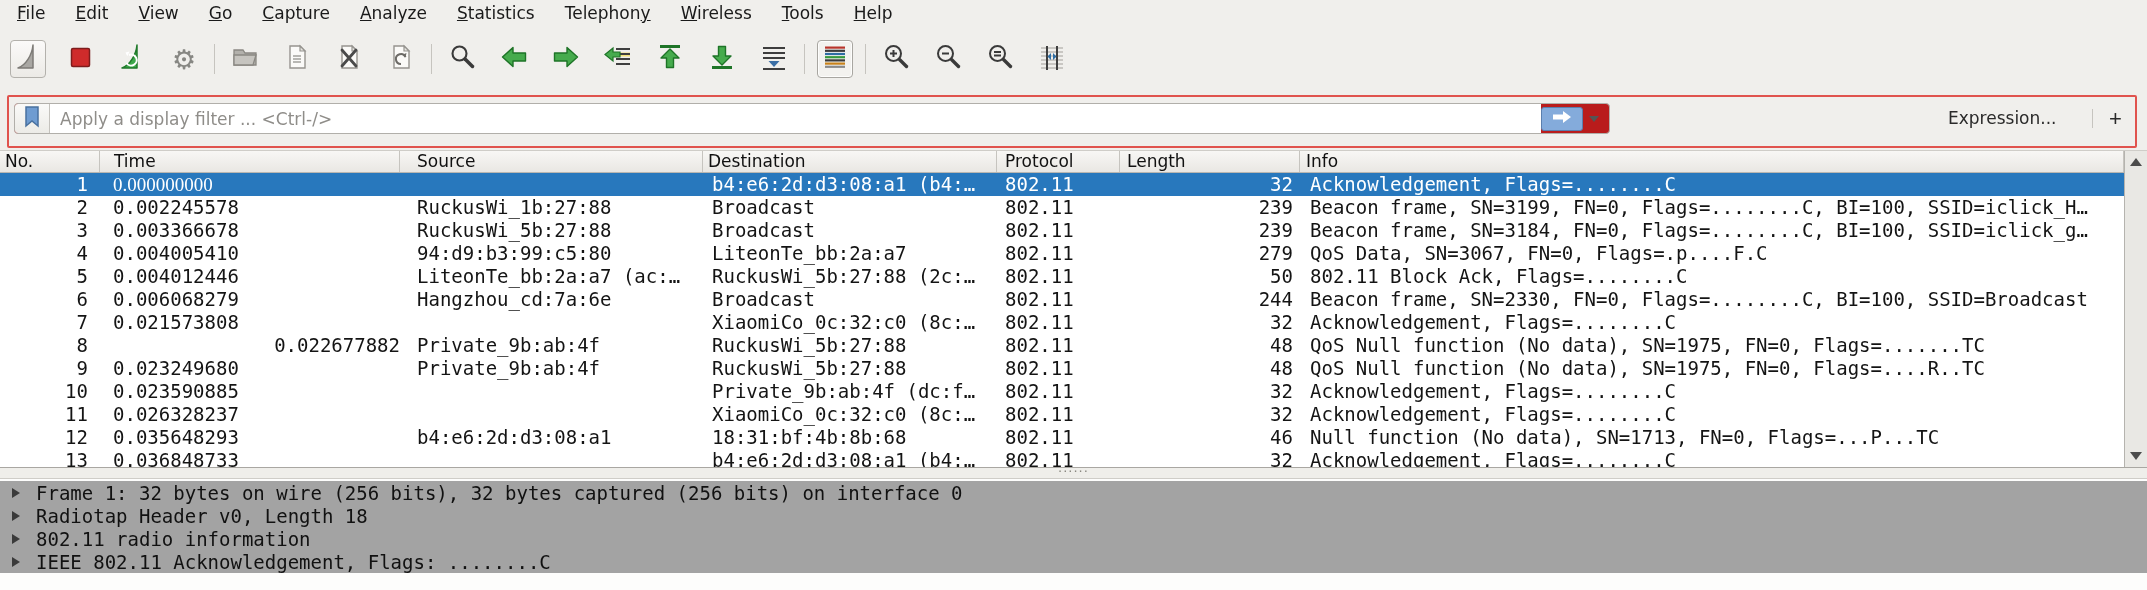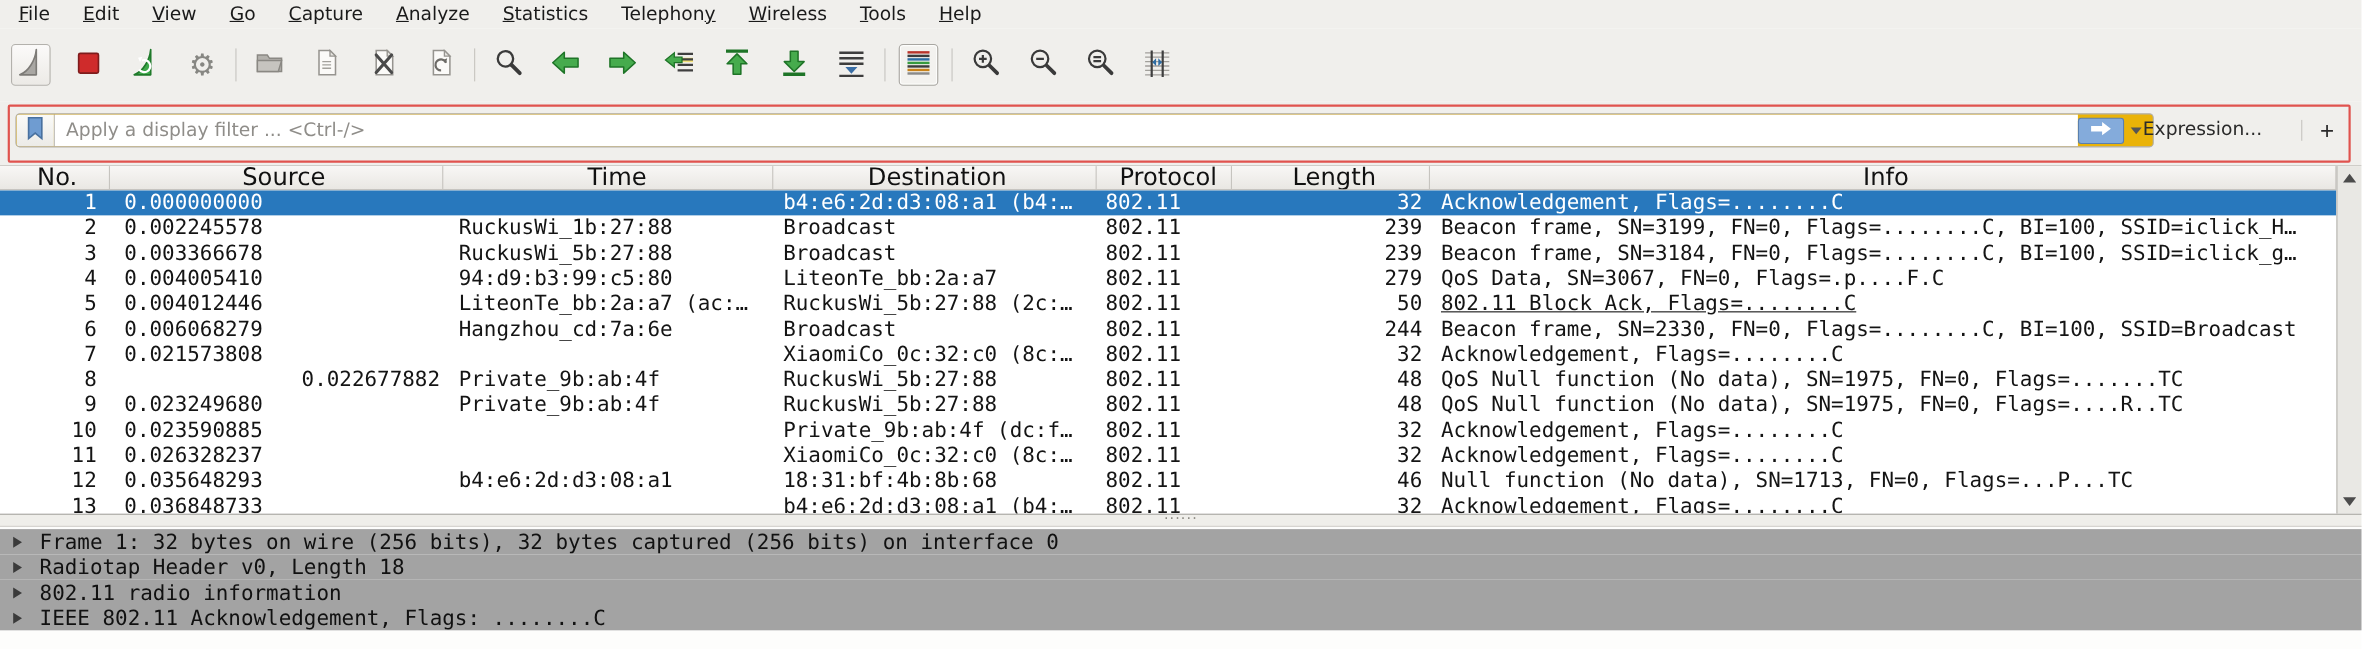--- a/index.html
+++ b/index.html
@@ -20,22 +20,22 @@
           background:transparent; border:1px solid transparent; border-radius:4px; }
   .tbtn.framed { border:1px solid #b3b1ac; background:linear-gradient(#fbfaf9,#eceae6); }
   .tbtn.checked { border:1px solid #a8a6a1; background:#f3f2ef; box-shadow:inset 0 0 0 1px #fdfdfc; }
   .tbtn .glyph { font-size:27px; color:#878783; line-height:1; }
   .tsep { width:1px; height:30px; background:#c6c4bf; margin:0 -4px; }
 
   
   .filterarea { position:absolute; top:92px; left:0; width:100%; height:58px; background:#f0efec; }
   .red-box { position:absolute; top:3px; left:7px; width:2130px; height:53px;
              border:2px solid #e0534e; border-radius:2px; pointer-events:none; z-index:9; }
-  .filter-wrap { position:absolute; top:11px; left:14px; width:1944px; height:31px;
-                 background:#eab308; border:1px solid #b1afaa; border-radius:4px;
+  .filter-wrap { position:absolute; top:11px; left:14px; width:1596px; height:31px;
+                 background:#b91c1c; border:1px solid #b1afaa; border-radius:4px;
                  display:flex; align-items:center; overflow:hidden; }
   .bookmark-btn { width:35px; height:100%; background:linear-gradient(#fafaf8,#ecebe7);
                   border-right:1px solid #c4c2bd; display:flex; align-items:center; justify-content:center; }
   .filter-input { flex:1; height:100%; border:none; outline:none; font-family:"DejaVu Sans", sans-serif;
                   font-size:17px; color:#222; padding:0 10px; }
   .filter-input::placeholder { color:#8f8d89; opacity:1; }
   .apply-btn { width:42px; height:24px; background:#84abdb; border:1px solid #5a7fae; border-radius:3px;
                display:flex; align-items:center; justify-content:center; margin-right:6px; }
   .caret { width:0; height:0; border-left:5px solid transparent; border-right:5px solid transparent;
            border-top:6px solid #555; margin-right:10px; }
@@ -43,22 +43,22 @@
               font-size:17px; color:#2a2a2a; padding:0 6px; }
   .fsep { position:absolute; top:17px; left:2092px; width:1px; height:19px; background:#c6c4bf; }
   .plus-btn { position:absolute; top:11px; left:2100px; width:31px; height:31px; font-size:22px;
               color:#2a2a2a; background:transparent; border:none; line-height:31px; text-align:center; }
 
   
   .plist { position:absolute; top:150px; left:0; width:100%; height:317px;
            border-top:1px solid #cfcdc8; background:#fff; }
   .hrow { display:flex; height:22px; width:2124px;
           background:linear-gradient(#f8f7f5,#e9e7e3); border-bottom:1px solid #b9b7b2; }
-  .hcell { font-size:22px; color:#111; line-height:21px; border-right:1px solid #c6c4bf;
-           overflow:hidden; white-space:pre; flex:none;text-align:center; }
+  .hcell { font-size:17px; color:#111; line-height:21px; border-right:1px solid #c6c4bf;
+           overflow:hidden; white-space:pre; flex:none; }
   .hcell:nth-child(1){padding-left:5px}  .hcell:nth-child(2){padding-left:14px}
   .hcell:nth-child(3){padding-left:17px} .hcell:nth-child(4){padding-left:5px}
   .hcell:nth-child(5){padding-left:8px}  .hcell:nth-child(6){padding-left:7px}
   .hcell:nth-child(7){padding-left:6px}
   .rows { width:2124px; height:294px; overflow:hidden; }
   .prow { display:flex; height:23px; font-family:"DejaVu Sans Mono", monospace;
           font-size:19px; line-height:23px; color:#141414; background:#fff; }
   .prow.selected { background:#2878bd; color:#fff; }
   .cell { overflow:hidden; white-space:pre; flex:none; }
   .cell.r { text-align:right; }
@@ -274,31 +274,31 @@
       <div class="caret"></div>
     </div>
     <div class="expr-btn">Expression...</div>
     <div class="fsep"></div>
     <button class="plus-btn">+</button>
   </div>
 
   <div class="plist">
     <div class="hrow" id="hrow">
         <span class="hcell" style="width: 100px;">No.</span>
+        <span class="hcell" style="width: 300px;">Time</span>
         <span class="hcell" style="width: 303px;">Source</span>
-        <span class="hcell" style="width: 300px;">Time</span>
         <span class="hcell" style="width: 294px;">Destination</span>
         <span class="hcell" style="width: 123px;">Protocol</span>
         <span class="hcell" style="width: 180px;">Length</span>
         <span class="hcell" style="width: 824px;">Info</span>
       </div>
     <div class="rows" id="rows">
         <div class="prow selected">
           <span class="cell r" style="width: 100px;">1</span>
-          <span class="cell" style="width: 300px;">0.000000000</span>
+          <span class="cell" style="width: 300px; font-family: Liberation Serif, serif;">0.000000000</span>
           <span class="cell" style="width: 303px;"></span>
           <span class="cell" style="width: 294px;">b4:e6:2d:d3:08:a1 (b4:…</span>
           <span class="cell" style="width: 123px;">802.11</span>
           <span class="cell r" style="width: 180px;">32</span>
           <span class="cell" style="width: 824px;">Acknowledgement, Flags=........C</span>
         </div>
         <div class="prow">
           <span class="cell r" style="width: 100px;">2</span>
           <span class="cell" style="width: 300px;">0.002245578</span>
           <span class="cell" style="width: 303px;">RuckusWi_1b:27:88</span>
@@ -325,21 +325,21 @@
           <span class="cell r" style="width: 180px;">279</span>
           <span class="cell" style="width: 824px;">QoS Data, SN=3067, FN=0, Flags=.p....F.C</span>
         </div>
         <div class="prow">
           <span class="cell r" style="width: 100px;">5</span>
           <span class="cell" style="width: 300px;">0.004012446</span>
           <span class="cell" style="width: 303px;">LiteonTe_bb:2a:a7 (ac:…</span>
           <span class="cell" style="width: 294px;">RuckusWi_5b:27:88 (2c:…</span>
           <span class="cell" style="width: 123px;">802.11</span>
           <span class="cell r" style="width: 180px;">50</span>
-          <span class="cell" style="width: 824px; text-decoration: underline;">802.11 Block Ack, Flags=........C</span>
+          <span class="cell" style="width: 824px;">802.11 Block Ack, Flags=........C</span>
         </div>
         <div class="prow">
           <span class="cell r" style="width: 100px;">6</span>
           <span class="cell" style="width: 300px;">0.006068279</span>
           <span class="cell" style="width: 303px;">Hangzhou_cd:7a:6e</span>
           <span class="cell" style="width: 294px;">Broadcast</span>
           <span class="cell" style="width: 123px;">802.11</span>
           <span class="cell r" style="width: 180px;">244</span>
           <span class="cell" style="width: 824px;">Beacon frame, SN=2330, FN=0, Flags=........C, BI=100, SSID=Broadcast</span>
         </div>

